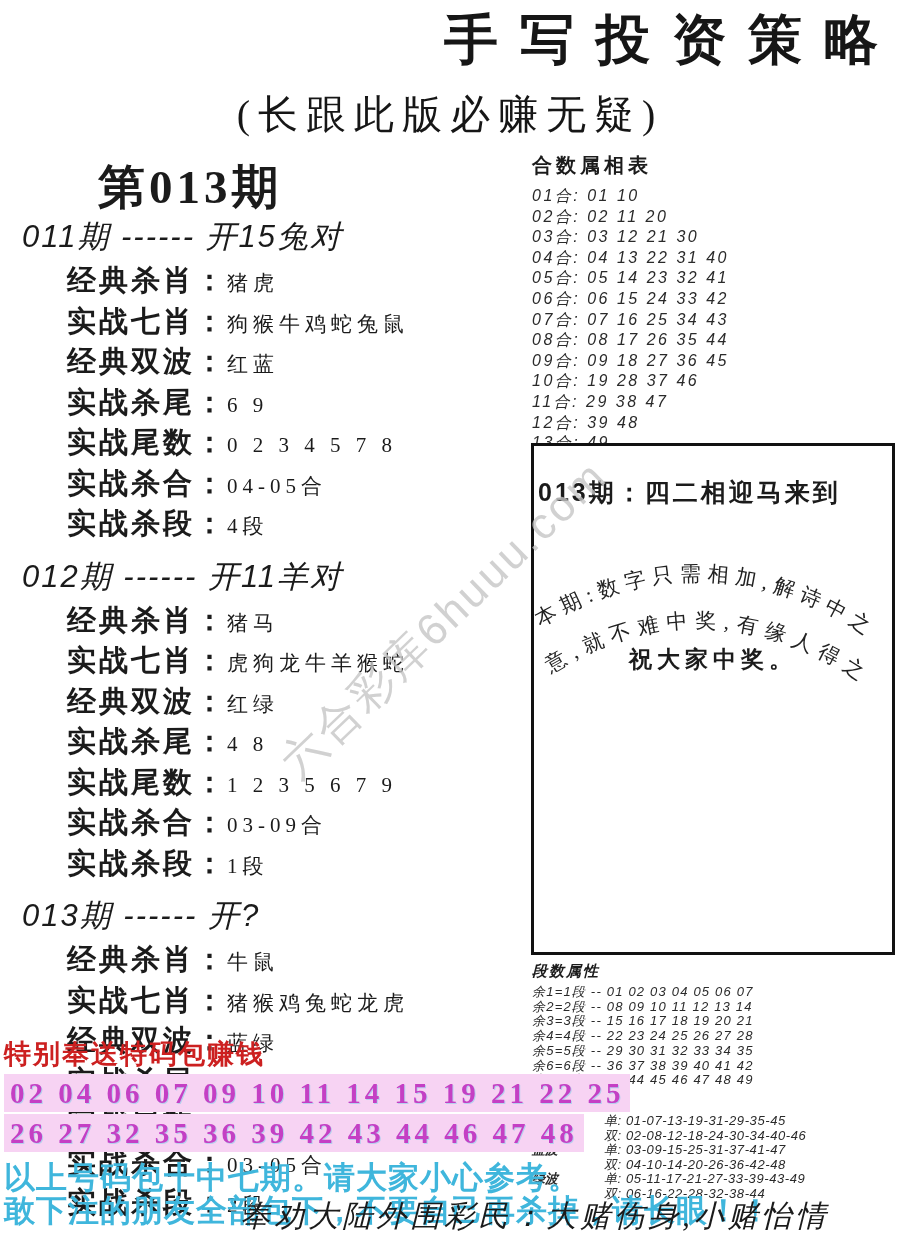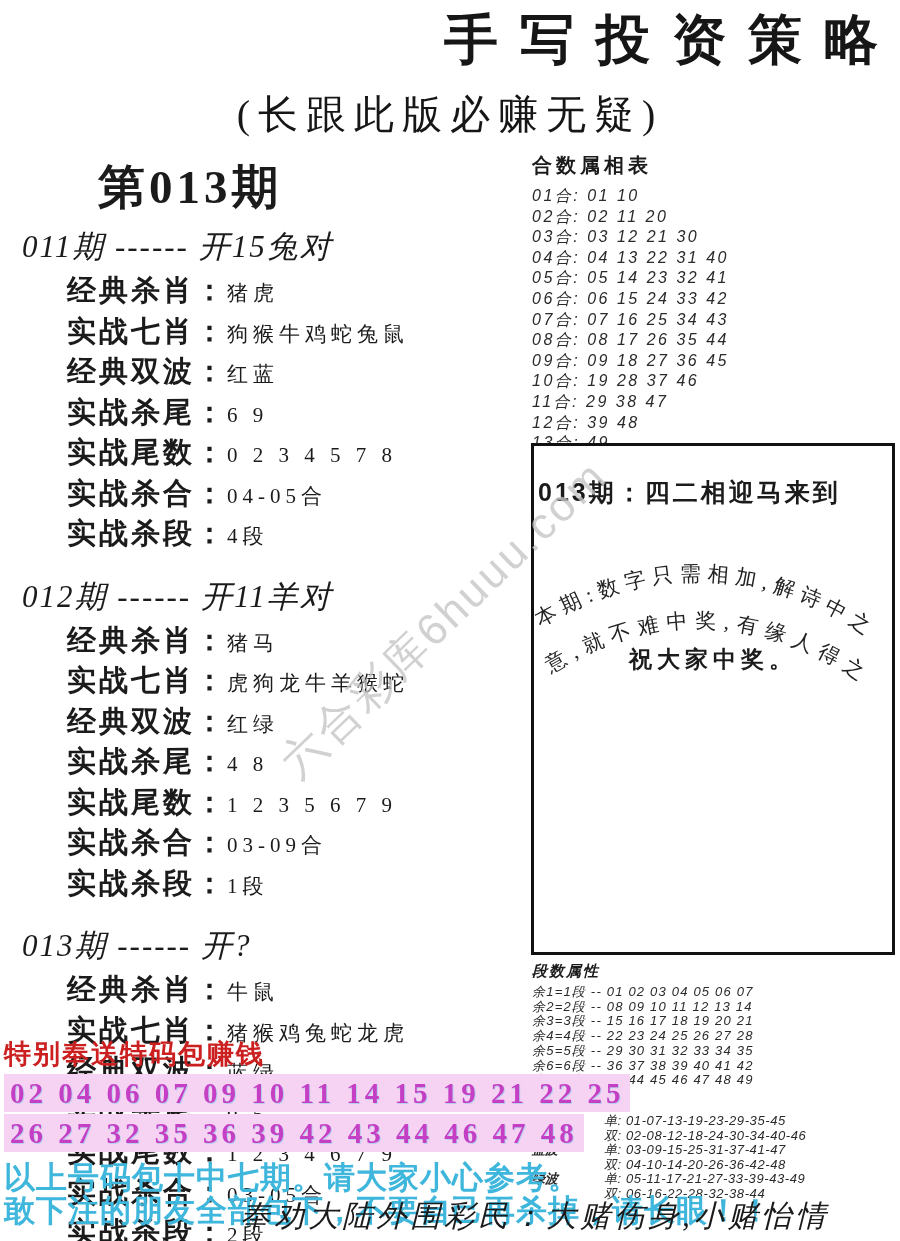--- a/index.html
+++ b/index.html
@@ -29,24 +29,24 @@
   }
 
   
   .issue-heading {
     position: absolute; left: 98px; top: 146px;
     font-family: "Liberation Serif", serif;
     font-size: 47px; font-weight: 700; letter-spacing: 4px; margin-top: 10px;
   }
   .left-col { position: absolute; left: 22px; top: 206px; width: 505px; }
   .period-header {
-    font-family: Liberation Serif, serif;
+    font-family: Liberation Sans, sans-serif;
     font-style: italic;
     font-size: 31px; letter-spacing: 2px;
-    margin-top: 20px; margin-bottom: 4px;
+    margin-top: 10px; margin-bottom: 4px;
   }
   .stat-row { display: flex; align-items: baseline; line-height: 37.5px; }
   .stat-label {
     width: 205px; text-align: right;
     font-size: 29px; font-weight: 600; letter-spacing: 3px;
     font-family: Liberation Sans, sans-serif;
   }
   .stat-value {
     font-family: "Liberation Serif", serif;
     font-size: 21px; letter-spacing: 5px; white-space: nowrap;
@@ -280,21 +280,21 @@
     <div class="duanshu-row">余4=4段 -- 22 23 24 25 26 27 28</div>
     <div class="duanshu-row">余5=5段 -- 29 30 31 32 33 34 35</div>
     <div class="duanshu-row">余6=6段 -- 36 37 38 39 40 41 42</div>
     <div class="duanshu-row">余7=7段 -- 43 44 45 46 47 48 49</div>
   </div>
 
   <div class="bose">
     <div class="bose-title">波色属性</div>
     <div class="bose-line">
         <span class="bose-name">红波</span>
-        <span class="bose-vals">单: 01-07-13-19-23-29-35-45</span>
+        <span class="bose-vals">单: 01-07-13-19-31-29-35-45</span>
       </div>
     <div class="bose-line">
         <span class="bose-name"></span>
         <span class="bose-vals">双: 02-08-12-18-24-30-34-40-46</span>
       </div>
     <div class="bose-line">
         <span class="bose-name">蓝波</span>
         <span class="bose-vals">单: 03-09-15-25-31-37-41-47</span>
       </div>
     <div class="bose-line">

